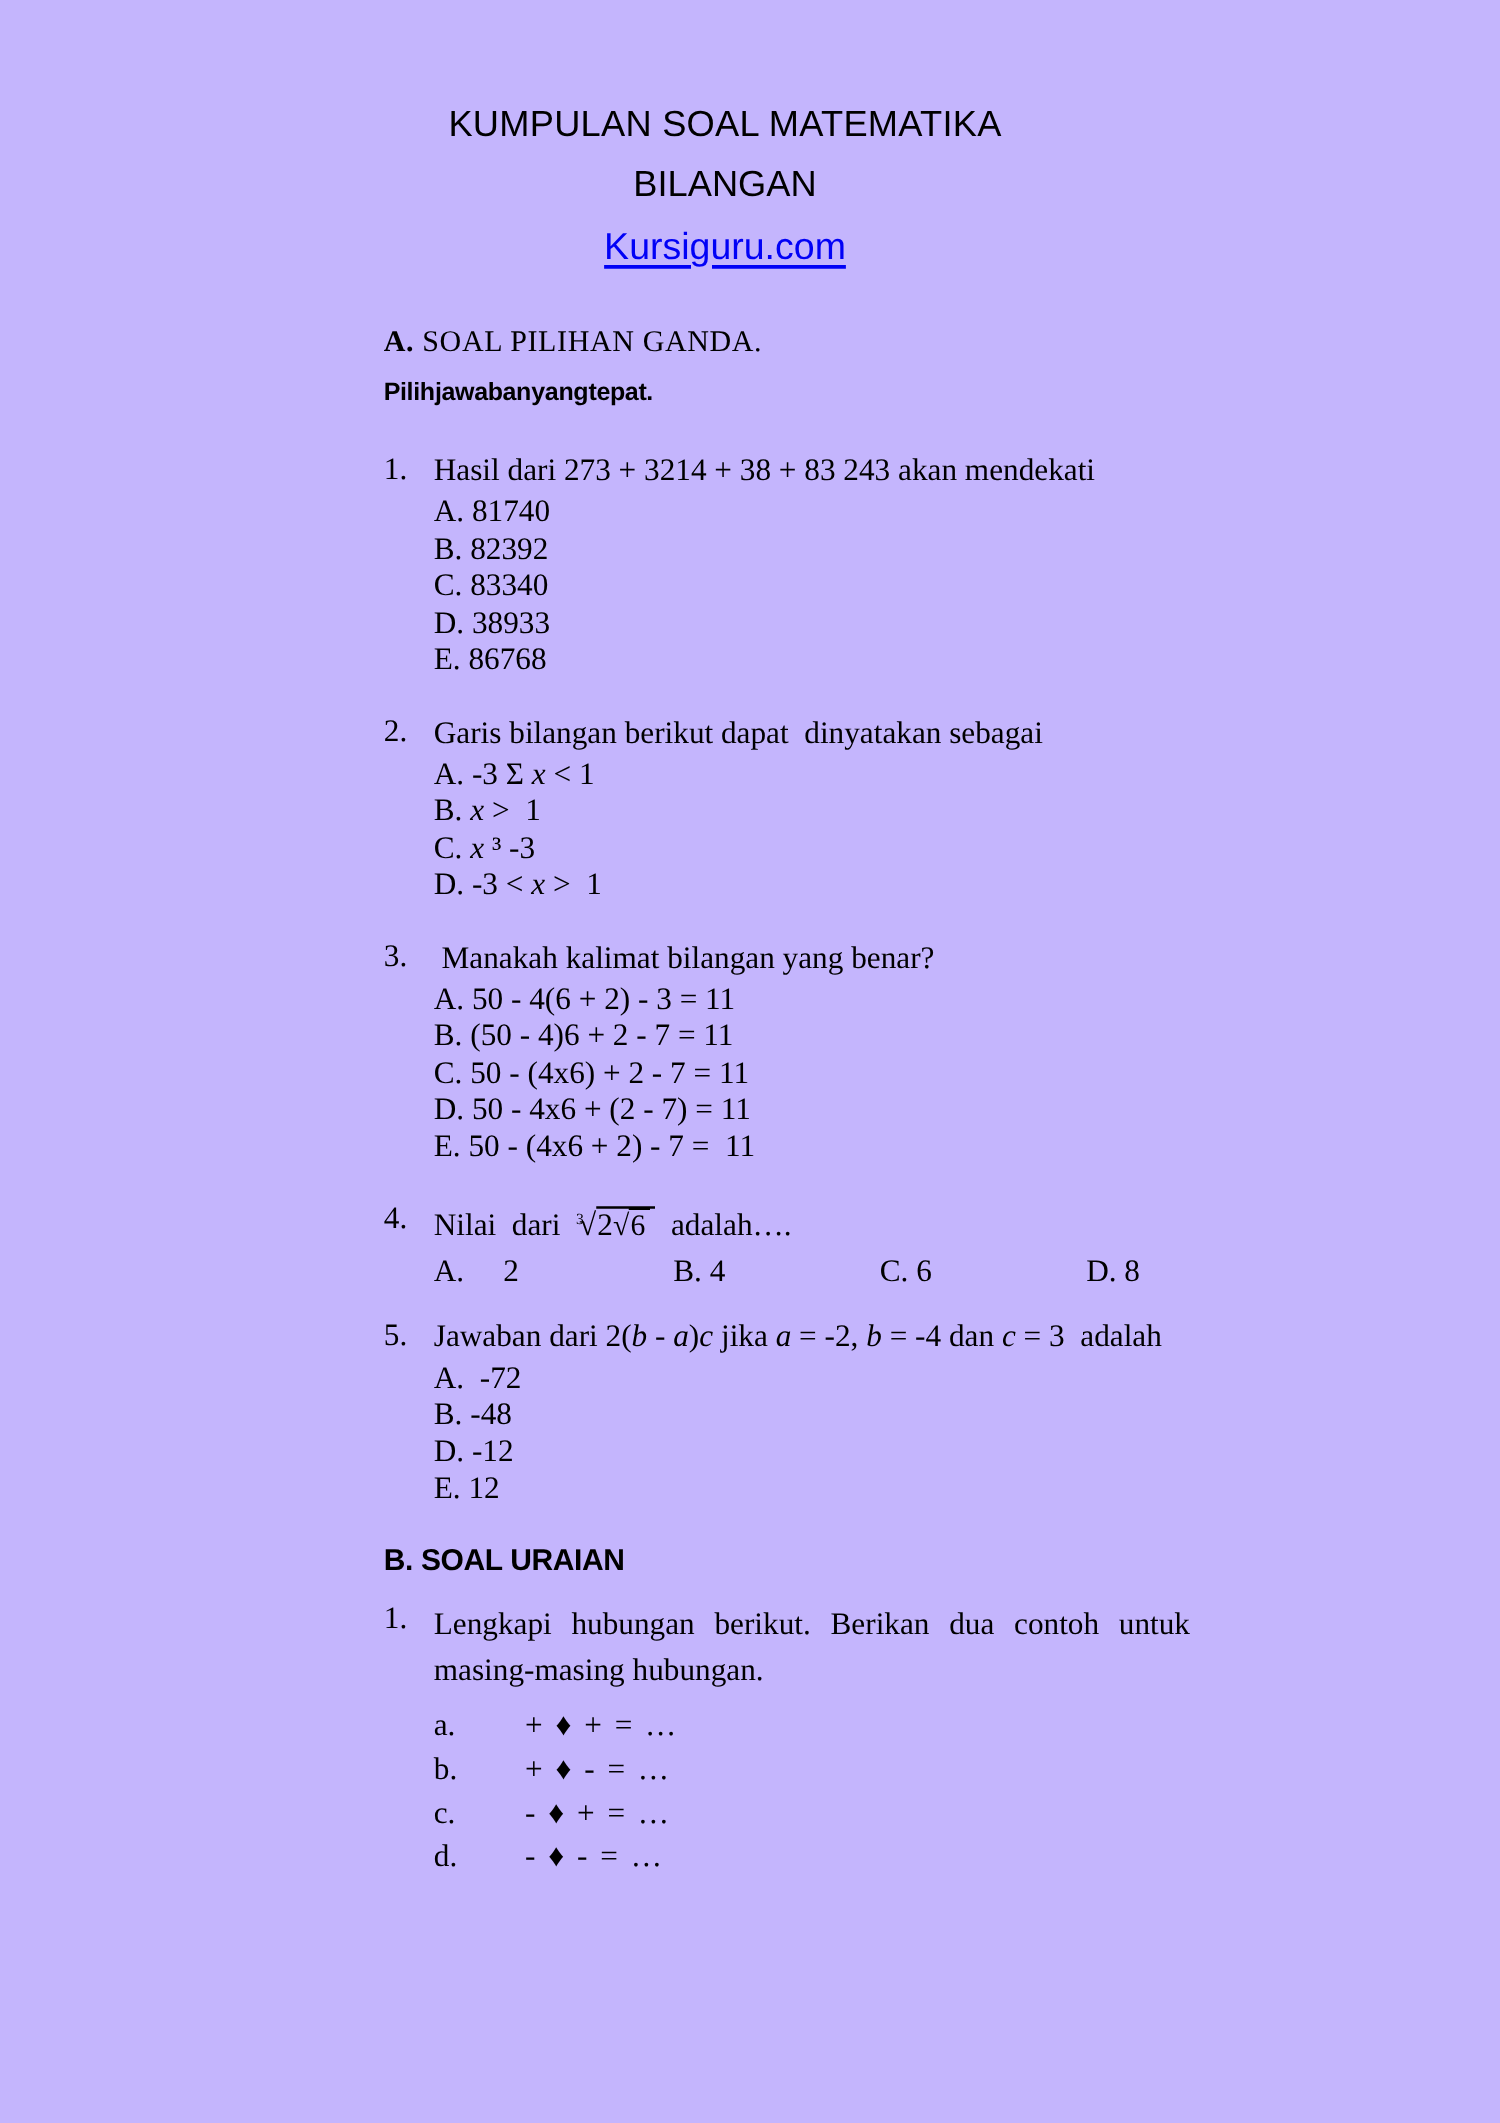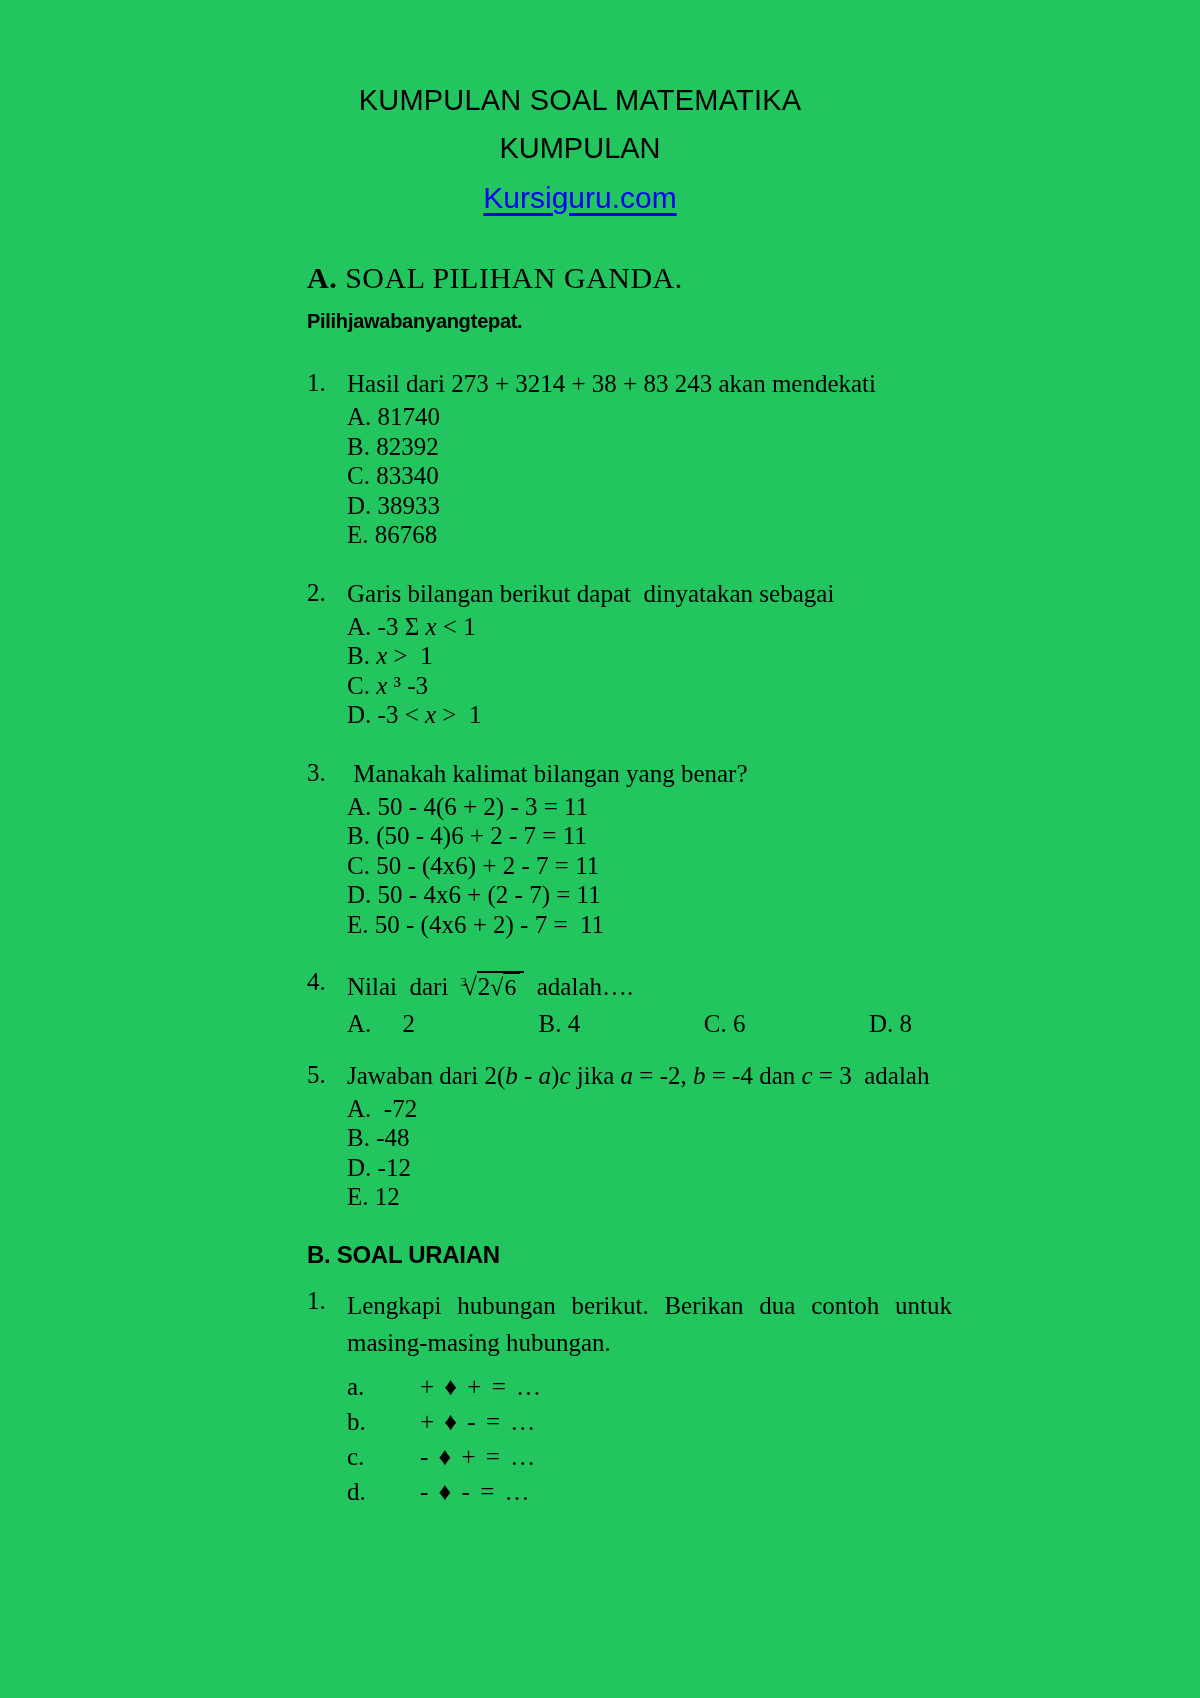--- a/index.html
+++ b/index.html
@@ -1,35 +1,35 @@
 <!DOCTYPE html>
 <html><head>
 <meta charset="utf-8">
 <style>
   html,body{margin:0;padding:0;background:#ffffff;}
   .page{
     position:relative;
     width:1200px;height:1698px;
-    background:#22c55e;color:#000;
+    background:#c4b5fd;color:#000;
     font-family:"Liberation Serif",serif;
     overflow:hidden;
   }
   
   .titles{
     padding-top:84px;width:1160px;
     text-align:center;
     font-family:"Liberation Sans",sans-serif;
   }
   .t1{font-size:29px;letter-spacing:0.2px;}
   .t2{font-size:29px;margin-top:15px;}
   .tlink{margin-top:16px;font-size:30px;}
   .tlink a{color:#0101f6;text-decoration:underline;text-underline-offset:5px;cursor:pointer;}
   
   .secA{margin:46px 0 0 307px;}
-  .hA{margin:0;font-size:30px;font-weight:normal;font-family:"Liberation Serif",serif;letter-spacing:0.5px;}
+  .hA{margin:0;font-size:24px;font-weight:normal;font-family:"Liberation Serif",serif;letter-spacing:0.5px;}
   .hA .lbl{font-weight:bold;}
   .instr{
     font-family:"Liberation Sans",sans-serif;font-weight:bold;
     font-size:20px;margin-top:15px;
     word-spacing:-5px;letter-spacing:-0.3px;
   }
   .qlist{margin-top:36px;font-size:25px;}
   .q{display:flex;margin-bottom:29px;}
   .qnum{flex:none;width:40px;}
   .qbody{width:620px;}
@@ -57,21 +57,21 @@
   .sub .letter{flex:none;width:73px;}
   .sub .expr{word-spacing:4px;}
 </style>
 </head>
 <body>
 
 <div class="page">
 
   <header class="titles">
     <div class="t1">KUMPULAN SOAL MATEMATIKA</div>
-    <div class="t2">KUMPULAN</div>
+    <div class="t2">BILANGAN</div>
     <div class="tlink">
       <a href="#" style="color: rgb(1, 1, 246);">Kursiguru.com</a>
     </div>
   </header>
 
   <section class="secA">
     <h2 class="hA"><span class="lbl">A.</span> <span>SOAL PILIHAN GANDA.</span></h2>
     <div class="instr">Pilih jawaban yang tepat.</div>
 
     <div class="qlist">

